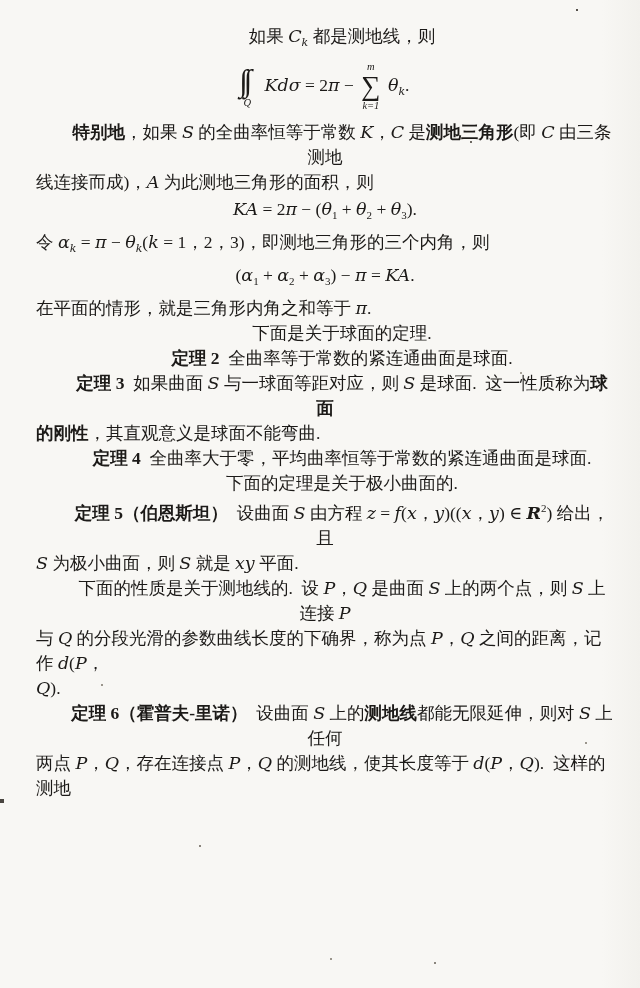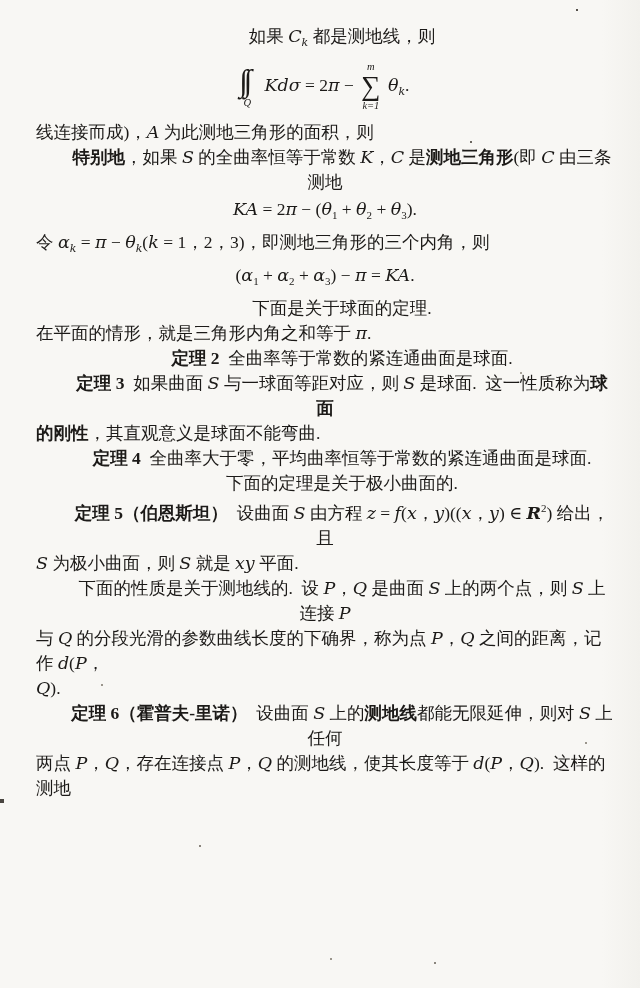--- a/index.html
+++ b/index.html
@@ -90,27 +90,27 @@
   }
 </style>
 </head>
 <body>
 
 <div class="page">
   <div class="specks"></div>
   <div class="text-block">
       <div class="line indent"><span class="run">如果 </span><span class="run i">C</span><span class="run i sub">k</span><span class="run"> 都是测地线，则</span></div>
       <div class="line formula bigformula"><span class="bigop dint"><span class="opsym">∫∫</span><span class="oplim below">Q</span></span><span class="run"> </span><span class="run i">Kdσ</span><span class="run"> = 2</span><span class="run i">π</span><span class="run"> − </span><span class="bigop"><span class="oplim above">m</span><span class="opsym">∑</span><span class="oplim below">k=1</span></span><span class="run"> </span><span class="run i">θ</span><span class="run i sub">k</span><span class="run">.</span></div>
+      <div class="line indent"><span class="run b">特别地</span><span class="run">，如果 </span><span class="run i">S</span><span class="run"> 的全曲率恒等于常数 </span><span class="run i">K</span><span class="run">，</span><span class="run i">C</span><span class="run"> 是</span><span class="run b">测地三角形</span><span class="run">(即 </span><span class="run i">C</span><span class="run"> 由三条测地</span></div>
       <div class="line"><span class="run">线连接而成)，</span><span class="run i">A</span><span class="run"> 为此测地三角形的面积，则</span></div>
-      <div class="line indent"><span class="run b">特别地</span><span class="run">，如果 </span><span class="run i">S</span><span class="run"> 的全曲率恒等于常数 </span><span class="run i">K</span><span class="run">，</span><span class="run i">C</span><span class="run"> 是</span><span class="run b">测地三角形</span><span class="run">(即 </span><span class="run i">C</span><span class="run"> 由三条测地</span></div>
       <div class="line formula"><span class="run i">KA</span><span class="run"> = 2</span><span class="run i">π</span><span class="run"> − (</span><span class="run i">θ</span><span class="run sub">1</span><span class="run"> + </span><span class="run i">θ</span><span class="run sub">2</span><span class="run"> + </span><span class="run i">θ</span><span class="run sub">3</span><span class="run">).</span></div>
       <div class="line"><span class="run">令 </span><span class="run i">α</span><span class="run i sub">k</span><span class="run"> = </span><span class="run i">π</span><span class="run"> − </span><span class="run i">θ</span><span class="run i sub">k</span><span class="run">(</span><span class="run i">k</span><span class="run"> = 1，2，3)，即测地三角形的三个内角，则</span></div>
       <div class="line formula"><span class="run">(</span><span class="run i">α</span><span class="run sub">1</span><span class="run"> + </span><span class="run i">α</span><span class="run sub">2</span><span class="run"> + </span><span class="run i">α</span><span class="run sub">3</span><span class="run">) − </span><span class="run i">π</span><span class="run"> = </span><span class="run i">KA</span><span class="run">.</span></div>
+      <div class="line"><span class="run">在平面的情形，就是三角形内角之和等于 </span><span class="run i">π</span><span class="run">.</span></div>
       <div class="line indent"><span class="run">下面是关于球面的定理.</span></div>
-      <div class="line"><span class="run">在平面的情形，就是三角形内角之和等于 </span><span class="run i">π</span><span class="run">.</span></div>
       <div class="line indent"><span class="run b">定理 2</span><span class="run">  全曲率等于常数的紧连通曲面是球面.</span></div>
       <div class="line indent"><span class="run b">定理 3</span><span class="run">  如果曲面 </span><span class="run i">S</span><span class="run"> 与一球面等距对应，则 </span><span class="run i">S</span><span class="run"> 是球面.  这一性质称为</span><span class="run b">球面</span></div>
       <div class="line"><span class="run b">的刚性</span><span class="run">，其直观意义是球面不能弯曲.</span></div>
       <div class="line indent"><span class="run b">定理 4</span><span class="run">  全曲率大于零，平均曲率恒等于常数的紧连通曲面是球面.</span></div>
       <div class="line indent"><span class="run">下面的定理是关于极小曲面的.</span></div>
       <div class="line indent"><span class="run b">定理 5</span><span class="run b">（伯恩斯坦）</span><span class="run">  设曲面 </span><span class="run i">S</span><span class="run"> 由方程 </span><span class="run i">z</span><span class="run"> = </span><span class="run i">f</span><span class="run">(</span><span class="run i">x</span><span class="run">，</span><span class="run i">y</span><span class="run">)((</span><span class="run i">x</span><span class="run">，</span><span class="run i">y</span><span class="run">) ∈ </span><span class="run b i">R</span><span class="run sup">2</span><span class="run">) 给出，且</span></div>
       <div class="line"><span class="run i">S</span><span class="run"> 为极小曲面，则 </span><span class="run i">S</span><span class="run"> 就是 </span><span class="run i">xy</span><span class="run"> 平面.</span></div>
       <div class="line indent"><span class="run">下面的性质是关于测地线的.  设 </span><span class="run i">P</span><span class="run">，</span><span class="run i">Q</span><span class="run"> 是曲面 </span><span class="run i">S</span><span class="run"> 上的两个点，则 </span><span class="run i">S</span><span class="run"> 上连接 </span><span class="run i">P</span></div>
       <div class="line"><span class="run">与 </span><span class="run i">Q</span><span class="run"> 的分段光滑的参数曲线长度的下确界，称为点 </span><span class="run i">P</span><span class="run">，</span><span class="run i">Q</span><span class="run"> 之间的距离，记作 </span><span class="run i">d</span><span class="run">(</span><span class="run i">P</span><span class="run">，</span></div>
       <div class="line"><span class="run i">Q</span><span class="run">).</span></div>

